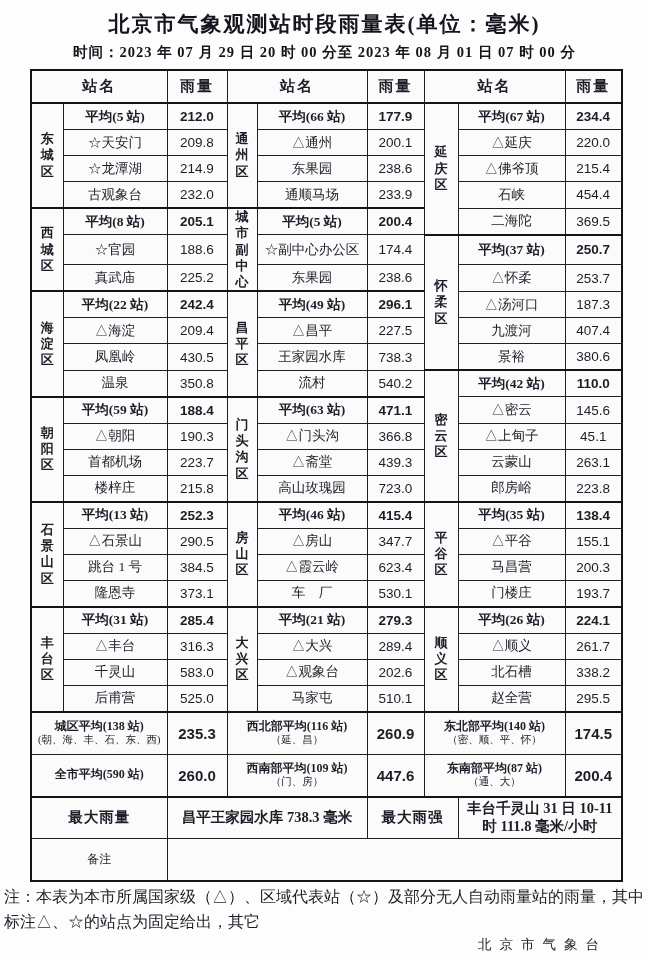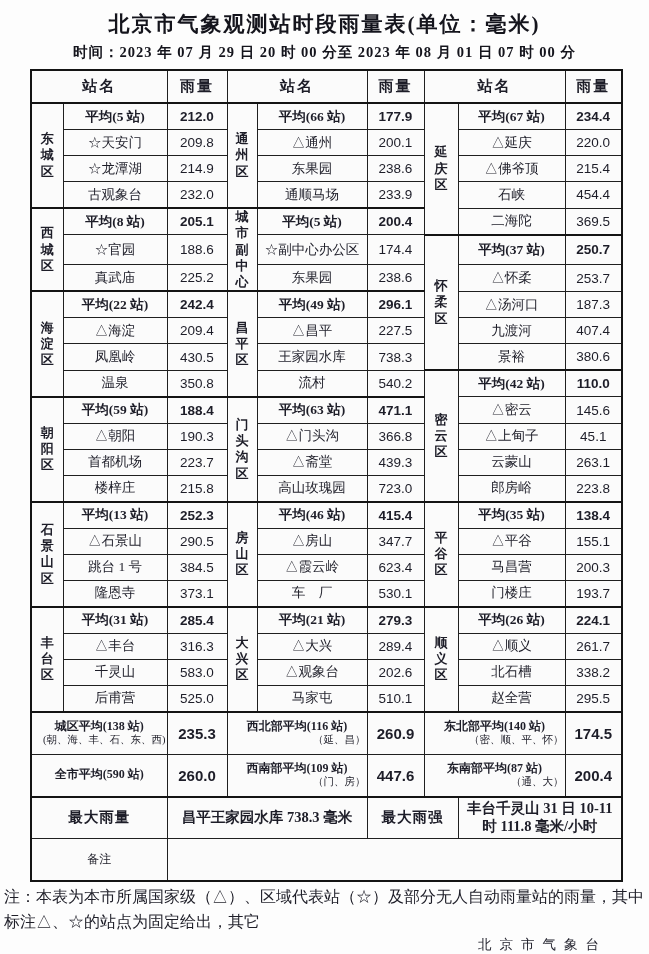--- a/index.html
+++ b/index.html
@@ -38,21 +38,21 @@
     font-size:13px;font-weight:bold;line-height:1.25;letter-spacing:0;
     padding:0 1px;
   }
   td.region span{display:block;}
   td.station{font-size:13.5px;height:25px;white-space:nowrap;}
   td.value{font-family:"Liberation Sans", sans-serif;font-size:13.5px;white-space:nowrap;}
   .bold{font-weight:bold;}
   .region-start{border-top:2px solid #141414 !important;}
   td.sum-cell{height:41px;line-height:1.15;}
   .sum-label{font-size:12px;font-weight:bold;display:block;}
-  .sum-sub{font-size:10.5px;display:block;text-align:right;}
+  .sum-sub{font-size:10.5px;display:block;}
   td.sum-val{font-family:"Liberation Sans", sans-serif;font-size:15px;font-weight:bold;}
   td.max-label{font-size:14.5px;font-weight:bold;height:40px;letter-spacing:1px;}
   td.max-value{font-size:14.5px;font-weight:bold;line-height:1.2;padding:0 3px;}
   td.remark-label{font-size:12px;height:41px;}
   td.remark-value{background:#fcfcfc;}
   .notes{
     margin:3px 0 0 4px;width:642px;
     font-size:16px;line-height:1.55;color:#1e1e28;
   }
   .note-line2{padding-left:14px;}

